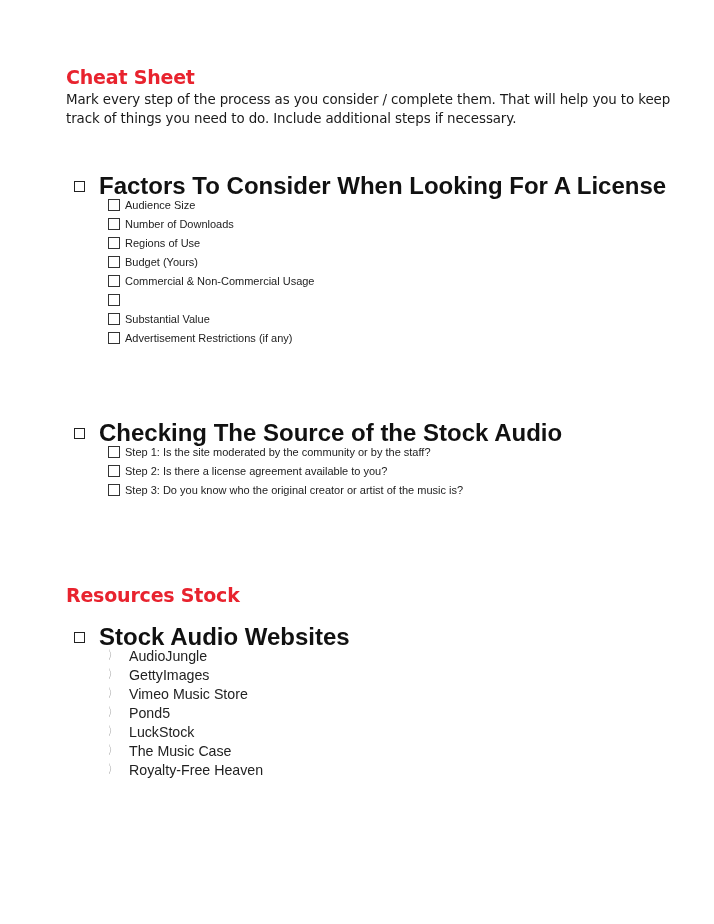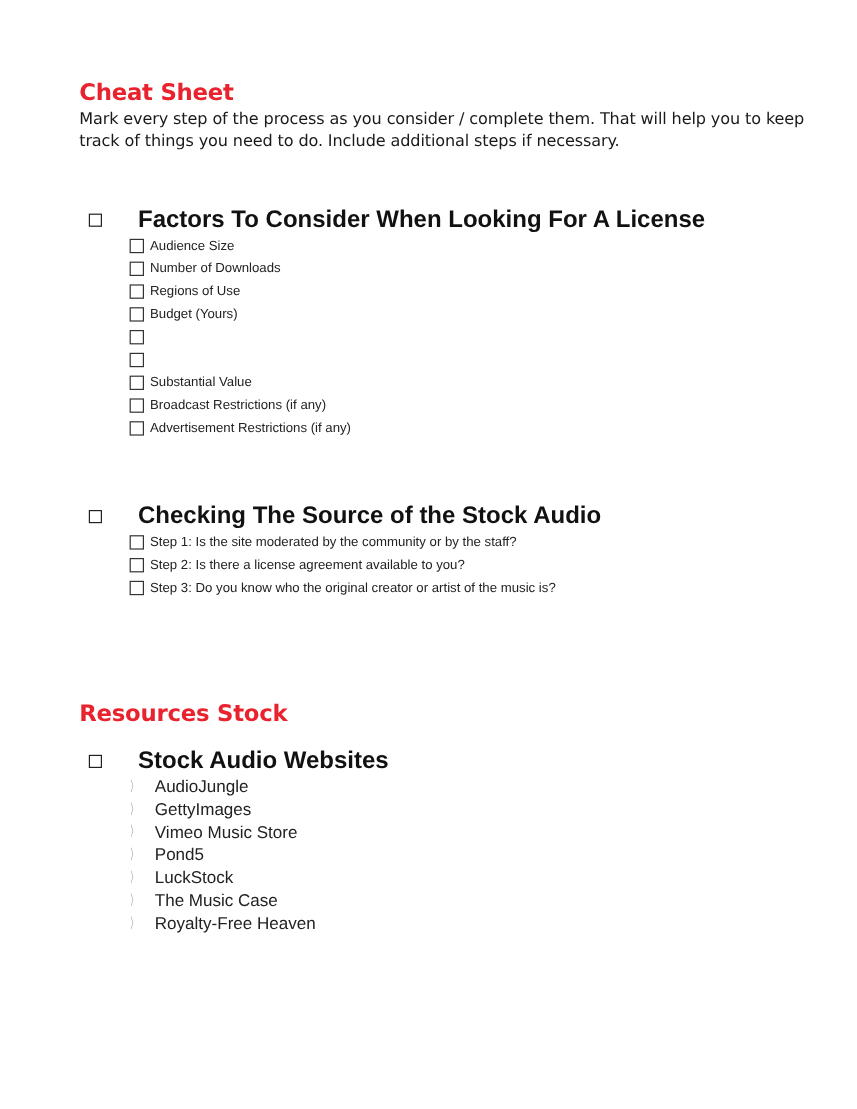--- a/index.html
+++ b/index.html
@@ -18,23 +18,22 @@
     }
 
     .section-head {
       position: absolute; left: 74px; display: flex; align-items: center;
     }
     .section-head .box {
       width: 11px; height: 11px; border: 1.3px solid #222; box-sizing: border-box;
       margin-right: 14px; flex: none;
     }
     .section-head .title {
-      font-family: "Liberation Sans", sans-serif; font-weight: bold; font-size: 20px;
+      font-family: "Liberation Sans", sans-serif; font-weight: bold; font-size: 24px;
       color: #111;
-      margin-left: 16px;
     }
 
     .sub-list { position: absolute; left: 108px; margin: 0; padding: 0; list-style: none; }
     .sub-list li {
       height: 19px; display: flex; align-items: center;
       font-family: "Liberation Sans", sans-serif; font-size: 11px; color: #222;
     }
     .sub-list .cbox {
       width: 12px; height: 12px; border: 1.2px solid #333; box-sizing: border-box;
       margin-right: 5px; flex: none;
@@ -74,31 +73,28 @@
     <li>
         <span class="cbox"></span>
         <span>Regions of Use</span>
       </li>
     <li>
         <span class="cbox"></span>
         <span>Budget (Yours)</span>
       </li>
     <li>
         <span class="cbox"></span>
+        <span>Commercial &amp; Non-Commercial Usage</span>
       </li>
     <li>
         <span class="cbox"></span>
       </li>
     <li>
         <span class="cbox"></span>
         <span>Substantial Value</span>
-      </li>
-    <li>
-        <span class="cbox"></span>
-        <span>Broadcast Restrictions (if any)</span>
       </li>
     <li>
         <span class="cbox"></span>
         <span>Advertisement Restrictions (if any)</span>
       </li>
   </ul>
 
   <div class="section-head" style="top:419px;justify-content:flex-end;">
     <span class="box"></span>
     <span class="title">Checking The Source of the Stock Audio</span>

